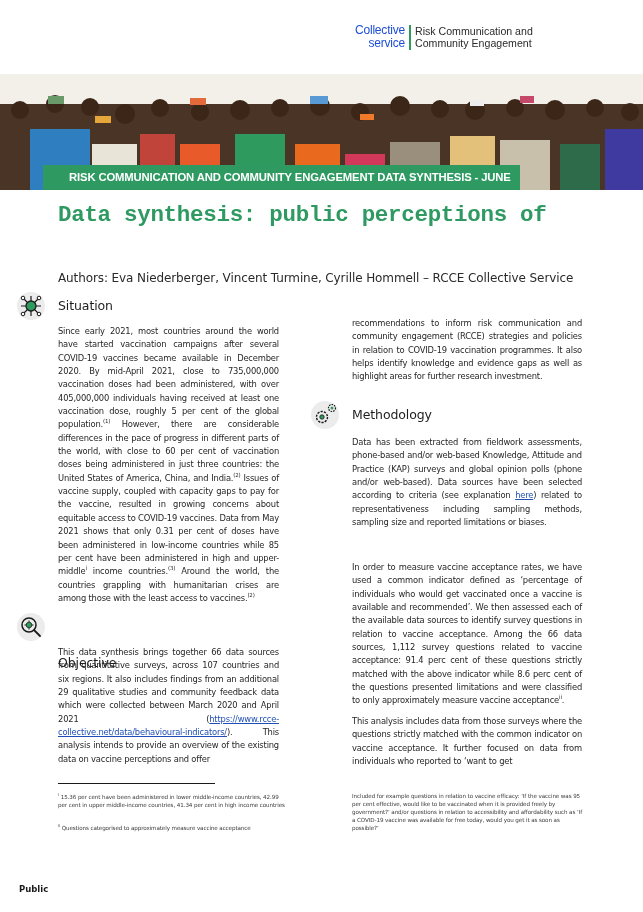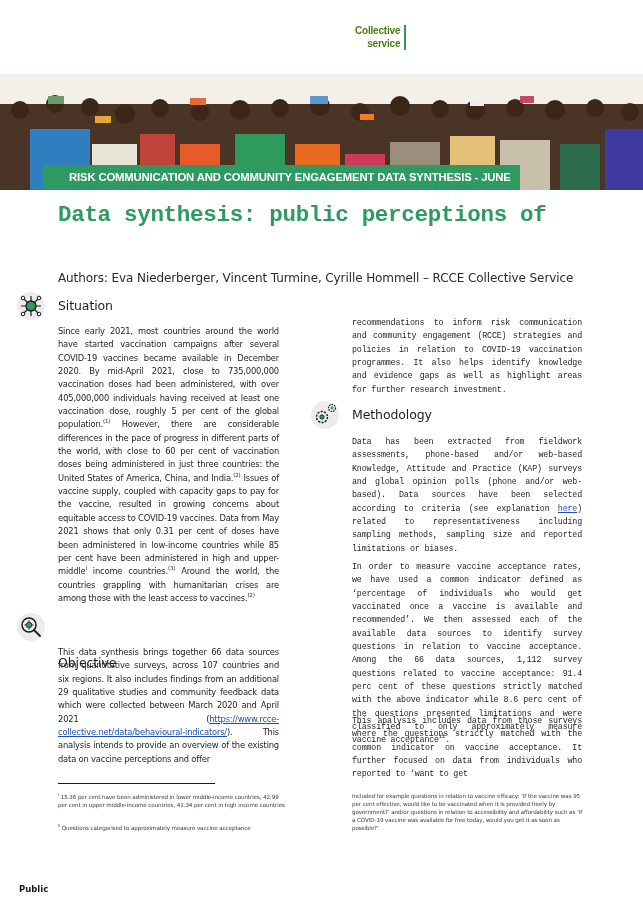--- a/index.html
+++ b/index.html
@@ -1,21 +1,21 @@
 <!DOCTYPE html>
 <html><head>
 <meta charset="utf-8">
 <style>
   * { box-sizing: border-box; margin: 0; padding: 0; }
   html, body { width: 643px; height: 912px; background: #ffffff; overflow: hidden; }
   body { position: relative; font-family: "DejaVu Sans", sans-serif; color: #1f1f1f; }
 
   
   .logo { position: absolute; top: 24px; left: 355px; display: flex; align-items: center; }
-  .logo-main { font-family: "Liberation Sans", sans-serif; font-weight: bold; font-size: 10px; line-height: 13px; text-align: right; color: #4d7c0f; letter-spacing: -0.2px; }
+  .logo-main { font-family: "Liberation Sans", sans-serif; font-weight: normal; font-size: 12px; line-height: 13px; text-align: right; color: #1d4ed8; letter-spacing: -0.2px; }
   .logo-bar { width: 2px; height: 25px; background: #2e9a5e; margin: 0 4px 0 4px; }
   .logo-sub { font-family: "Liberation Sans", sans-serif; font-size: 10.6px; line-height: 12.5px; color: #2b2b2b; }
 
   
   .photo { position: absolute; left: 0; top: 74px; width: 643px; height: 116px; overflow: hidden;
     background: linear-gradient(180deg, #f4f1ec 0%, #efe9e0 18%, #8a6d52 30%, #5a3f2c 55%, #3d2b22 100%); }
   .photo svg { position: absolute; left: 0; top: 0; }
   .banner { position: absolute; left: 43px; top: 165px; width: 477px; height: 25px; background: #2e9a62;
     color: #ffffff; font-family: "Liberation Sans", sans-serif; font-weight: bold; font-size: 11.3px;
     line-height: 25px; padding-left: 26px; letter-spacing: -0.15px; }
@@ -29,37 +29,41 @@
   .sec-icon { position: absolute; width: 28px; height: 28px; border-radius: 50%; background: #ececec; }
   .sec-icon svg { position: absolute; left: 0; top: 0; }
   .sec-head { position: absolute; font-weight: normal; font-size: 12.5px; color: #1d1d1d; letter-spacing: -0.1px; }
 
   
   .para { position: absolute; font-size: 8.35px; line-height: 13.35px; text-align: justify; color: #262626; letter-spacing: -0.18px; }
   .para sup { font-size: 5.5px; line-height: 0; }
   .para a { color: #1f4fb4; text-decoration: underline; }
 
   .col-left { left: 58px; width: 221px; }
-  .col-right { left: 352px; width: 230px; font-family: Liberation Mono, monospace; }
+  .col-right { left: 352px; width: 230px; }
 
   .fn-rule { position: absolute; left: 58px; top: 783px; width: 157px; height: 1px; background: #1a1a1a; }
   .footnote { position: absolute; font-size: 5.6px; line-height: 8.1px; color: #3a3a3a; letter-spacing: -0.1px; }
   .footnote sup { font-size: 4px; }
 
   .public { position: absolute; left: 19px; top: 884px; font-size: 8.5px; font-weight: bold; color: #1a1a1a; }
 </style>
 </head>
 <body>
 
 <div class="logo">
   <div class="logo-main">
     <div>Collective</div>
     <div>service</div>
   </div>
   <div class="logo-bar"></div>
+  <div class="logo-sub">
+    <div>Risk Communication and</div>
+    <div>Community Engagement</div>
+  </div>
 </div>
 
 <div class="photo">
   <svg width="643" height="116" viewBox="0 0 643 116">
     <rect x="0" y="0" width="643" height="30" fill="#f3efe9"></rect>
     <rect x="0" y="30" width="643" height="86" fill="#4a3426"></rect>
 
     <g fill="#3b2618">
       <circle cx="20" cy="36" r="9"></circle>
         <circle cx="55" cy="30" r="9"></circle>

